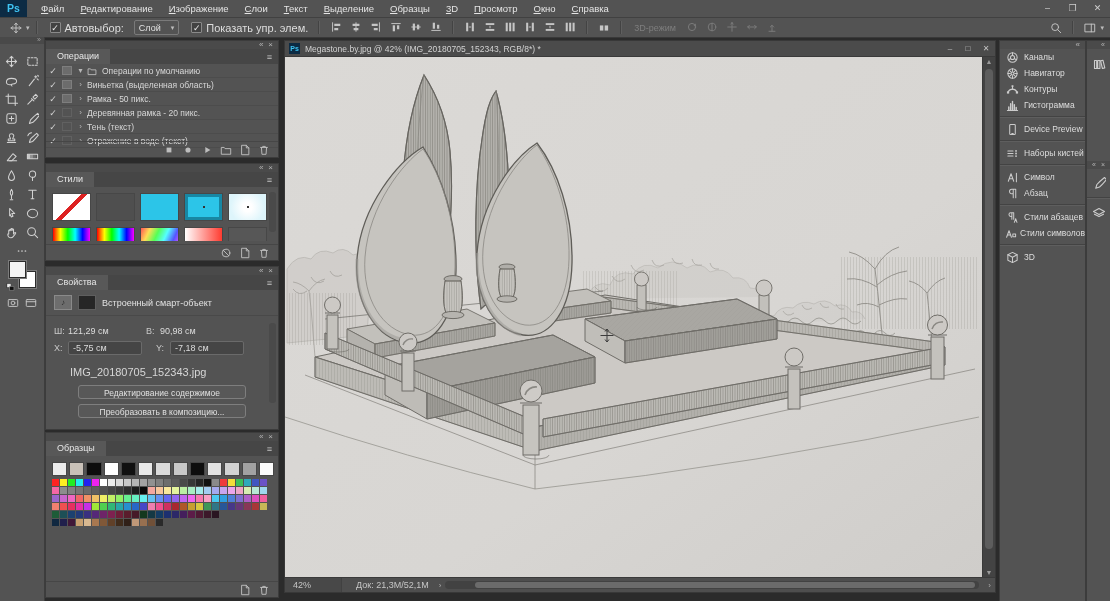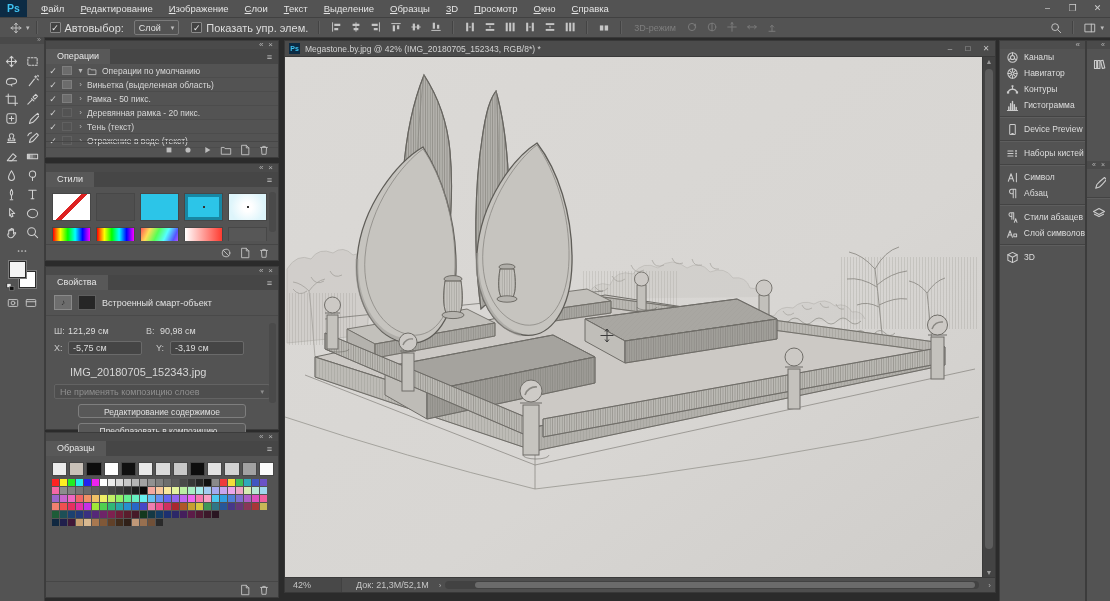--- a/index.html
+++ b/index.html
@@ -584,28 +584,24 @@
       <div class="pf-row">
         <span class="pf-lab">Ш:</span>
         <span class="pf-val">121,29 см</span>
         <span class="pf-lab">В:</span>
         <span class="pf-val">90,98 см</span>
       </div>
       <div class="pf-row">
         <span class="pf-lab">X:</span>
         <span class="pf-box">-5,75 см</span>
         <span class="pf-lab">Y:</span>
-        <span class="pf-box">-3,19 см</span>
+        <span class="pf-box">-7,18 см</span>
       </div>
     </div>
     <div class="prop-file">IMG_20180705_152343.jpg</div>
-    <div class="prop-drop">
-      <span>Не применять композицию слоев</span>
-      <span class="chev">▾</span>
-    </div>
     <button class="prop-btn">Редактирование содержимое</button>
     <button class="prop-btn">Преобразовать в композицию...</button>
     <div class="pscroll" style="top:56px;height:80px;"></div>
   </div>
 
   <div class="panel" id="panel-swatches" style="top:433px;height:164px;">
     <div class="pmini">
       <span>«</span>
       <span>×</span>
     </div>
@@ -1099,21 +1095,21 @@
           </span>
           <span class="rr-label">Стили абзацев</span>
         </div>
         <div class="rr-row">
           <span class="rr-ico">
             <svg class="ic" width="13" height="13" viewBox="0 0 14 14">
               <path d="M2.8 11l2.6-7 2.6 7M3.8 8.6h3.3"></path>
               <rect x="9.5" y="7.5" width="3" height="3"></rect>
             </svg>
           </span>
-          <span class="rr-label">Слой символов</span>
+          <span class="rr-label">Стили символов</span>
         </div>
         <div class="rr-div"></div>
         <div class="rr-row">
           <span class="rr-ico">
             <svg class="ic" width="13" height="13" viewBox="0 0 14 14">
               <path d="M7 1.5l5 2.6v5.8L7 12.5l-5-2.6V4.1z"></path>
               <path d="M2 4.1l5 2.6 5-2.6M7 6.7v5.8"></path>
             </svg>
           </span>
           <span class="rr-label">3D</span>

